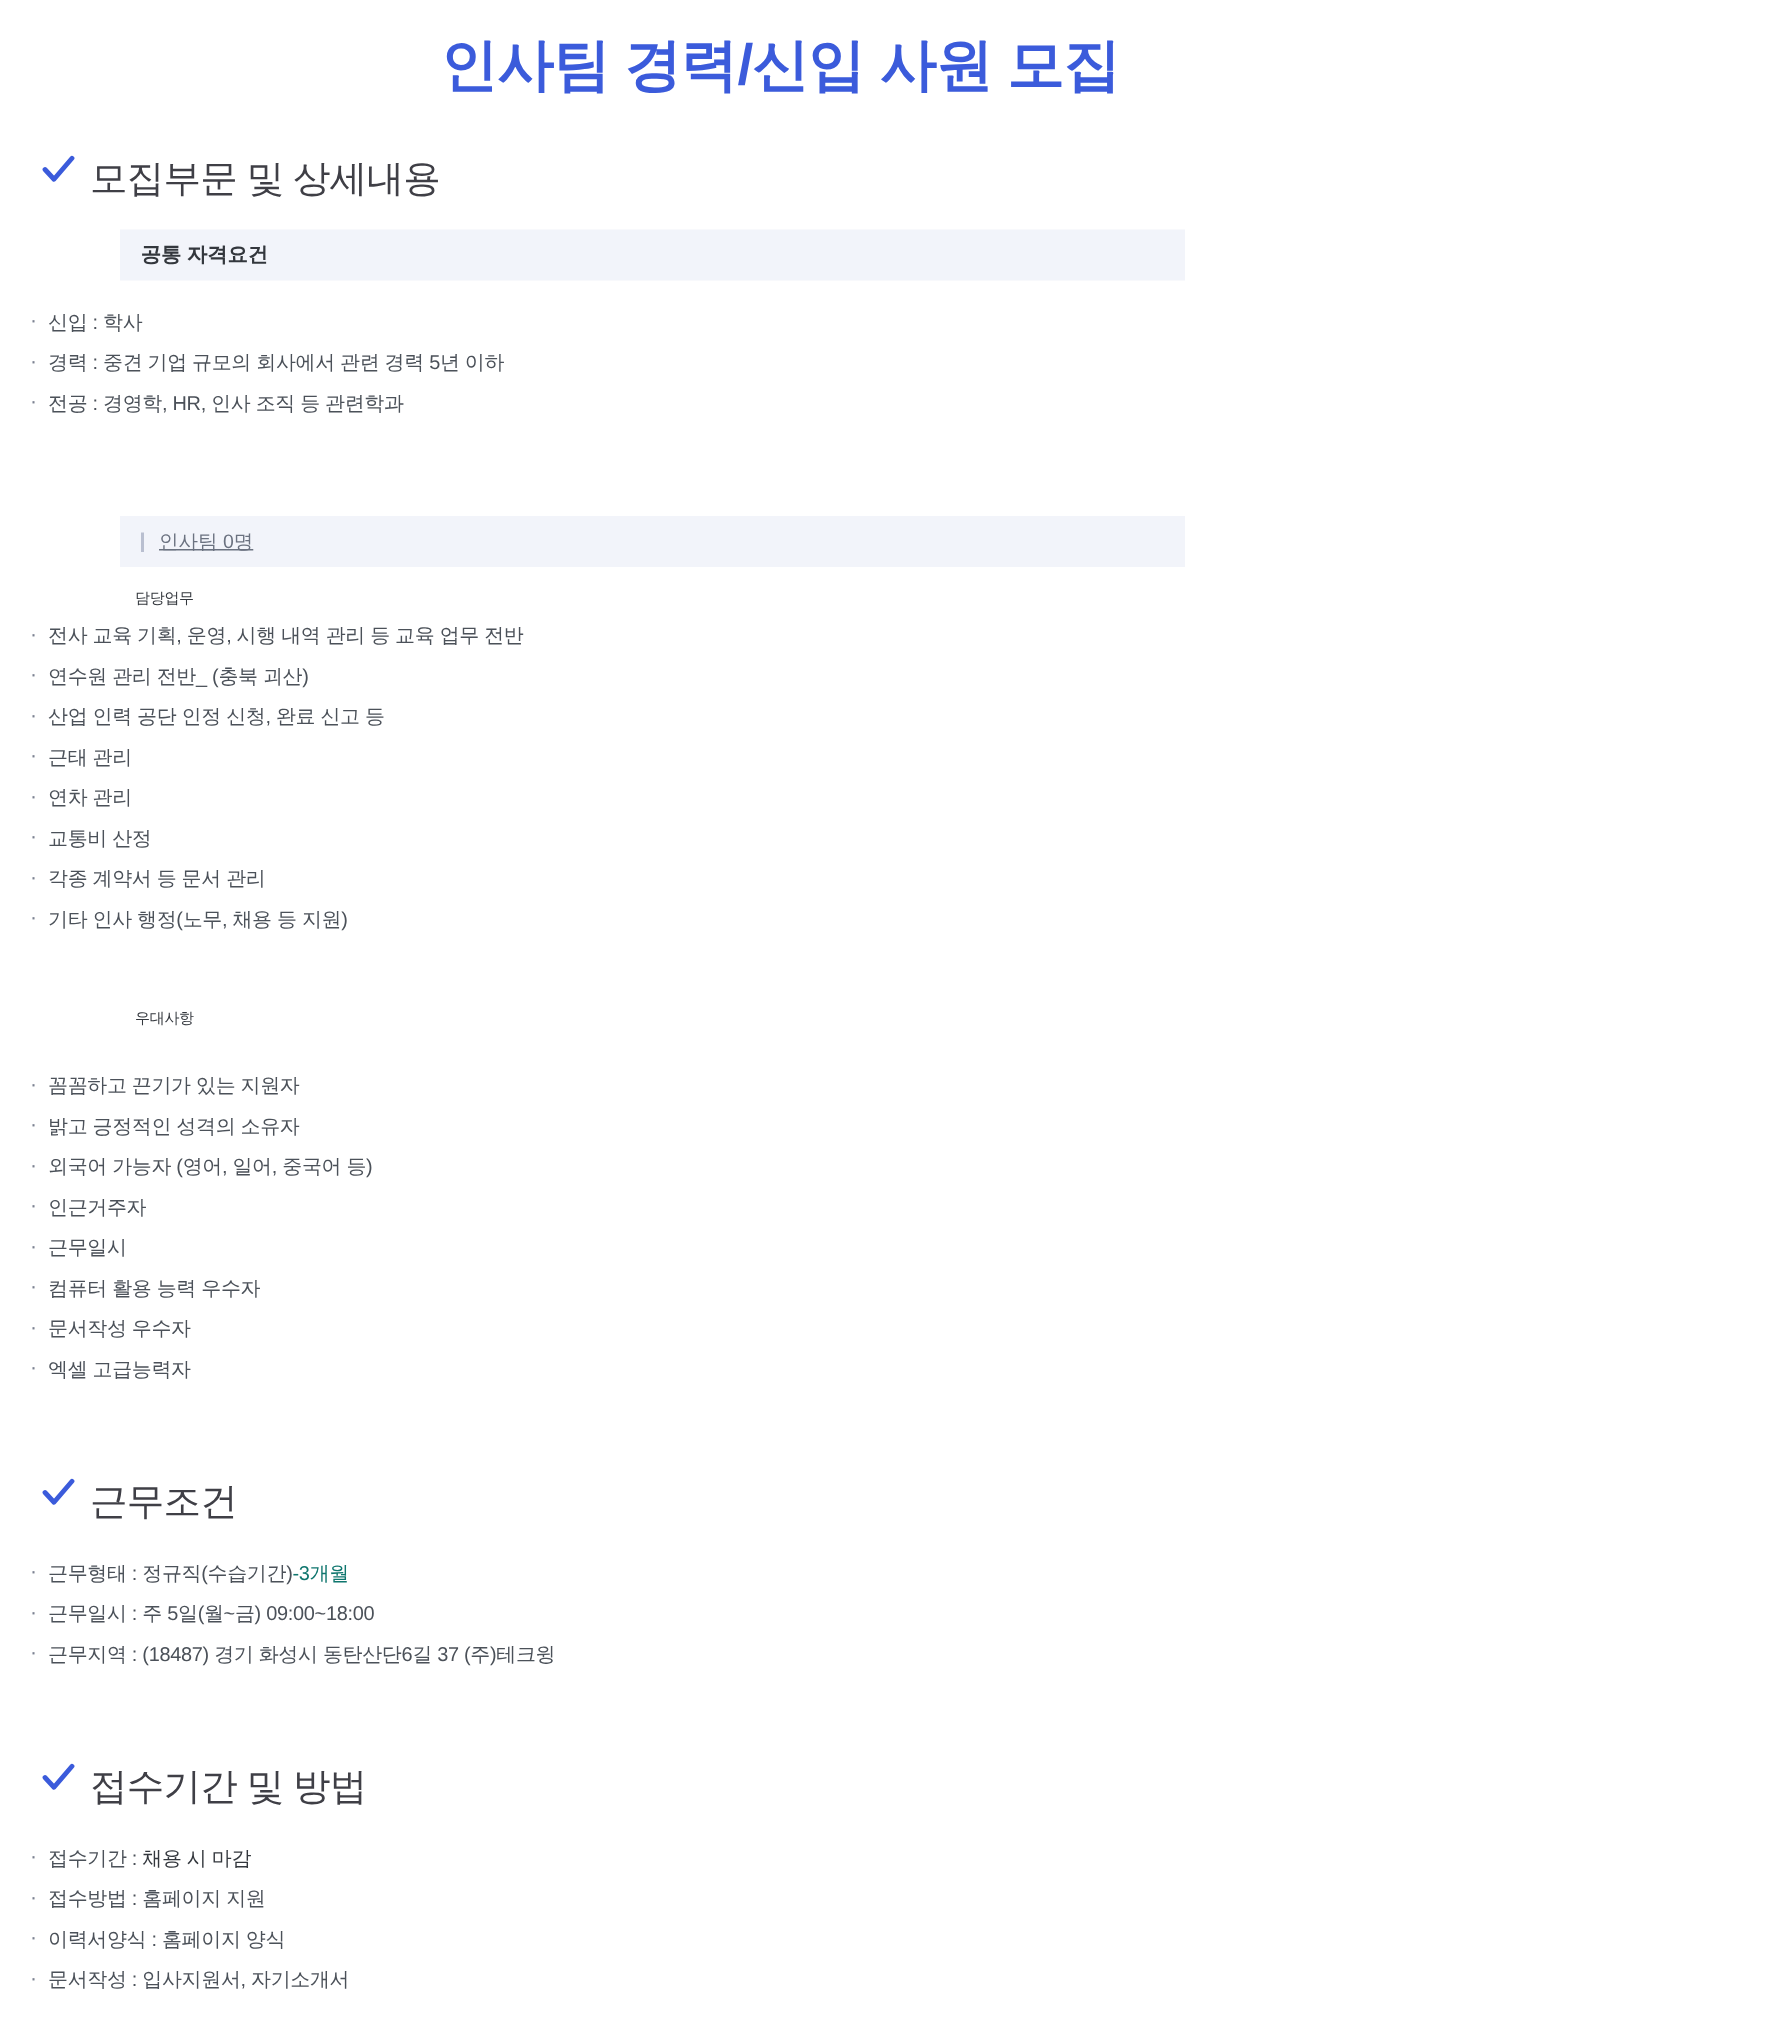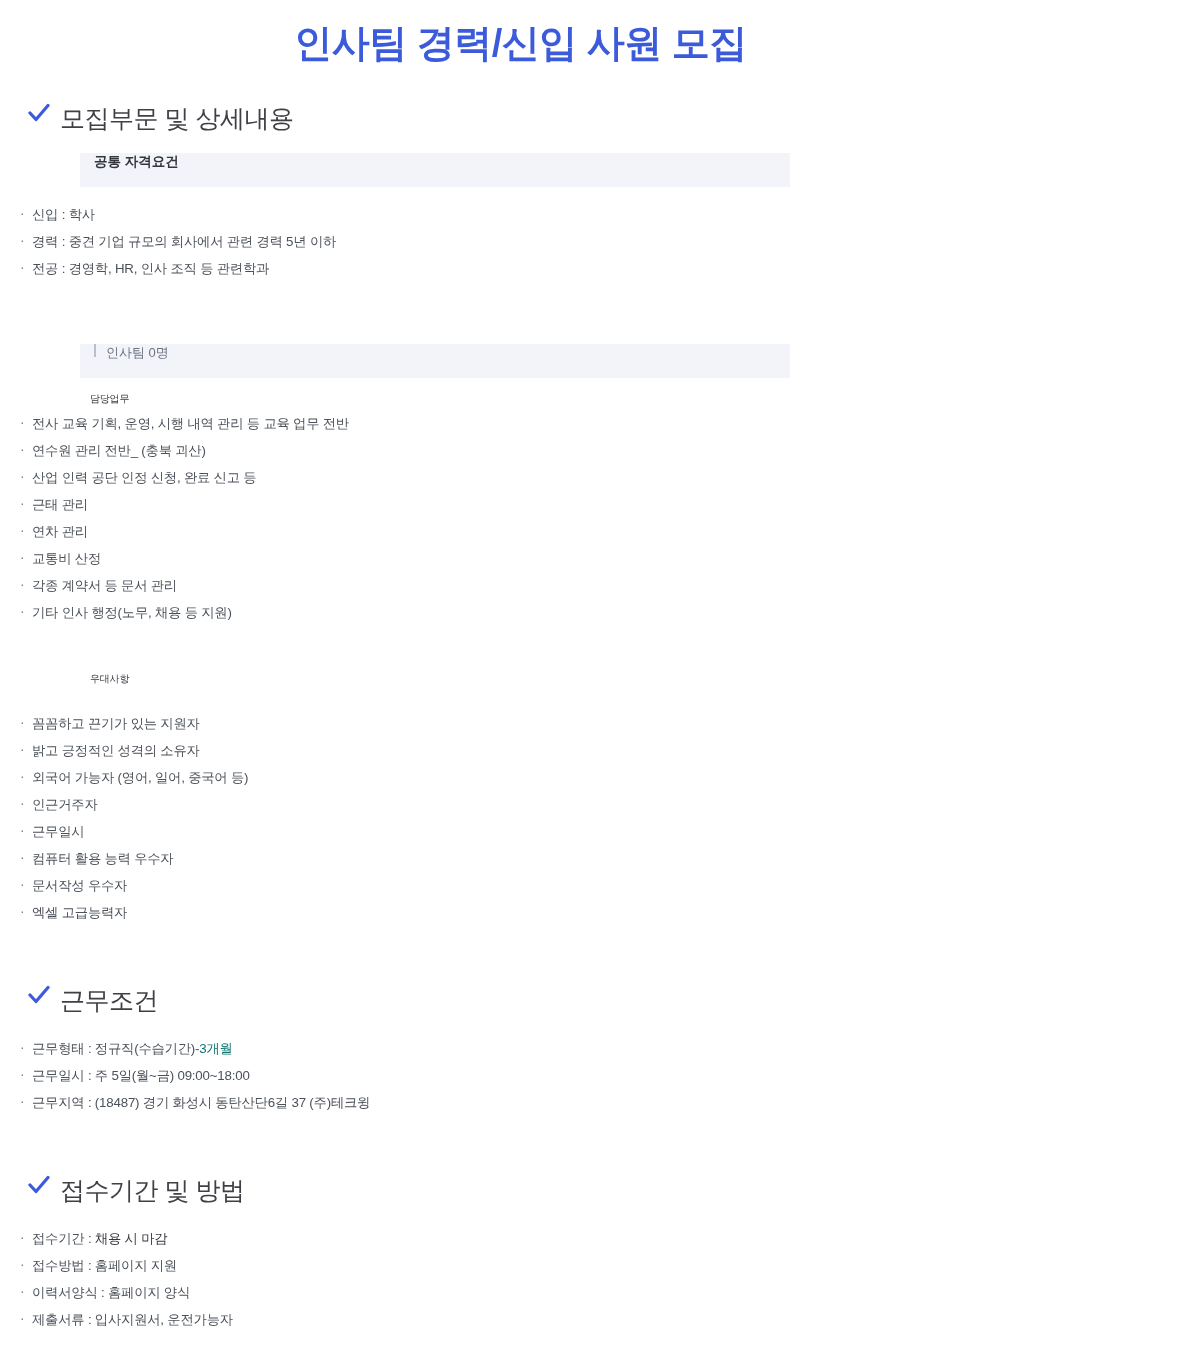--- a/index.html
+++ b/index.html
@@ -48,33 +48,35 @@
     font-size: 25px;
     color: #3f3f46;
     font-weight: 400;
     letter-spacing: -0.5px;
   }
   
   .band {
     background: #f2f4fa;
     height: 34px;
     display: flex;
+    align-items: center;
     margin: 0 0 14px 60px;
     width: 710px;
     padding-left: 14px;
   }
   .band.strong {
     font-weight: bold;
     font-size: 13.5px;
     color: #33373d;
   }
   .band.light {
     color: #6b7280;
     font-size: 13px;
     padding-left: 0;
+    text-decoration: underline;
   }
   .band.light .bar {
     display: inline-block;
     width: 2px;
     height: 13px;
     background: #b9bfd0;
     margin: 0 10px 0 14px;
   }
   
   ul.bul {
@@ -201,18 +203,18 @@
         <path d="M2 11 L8 17.5 L20 3.5" fill="none" stroke="#3b5bdb" stroke-width="3.2" stroke-linecap="round" stroke-linejoin="round"></path>
       </svg>
     </span>
     <span class="section-title">접수기간 및 방법</span>
   </div>
 
   <ul class="bul indent-58 small-li">
     <li><span>접수기간 : </span><span class="bold-inline">채용 시 마감</span></li>
     <li>접수방법 : 홈페이지 지원</li>
     <li>이력서양식 : 홈페이지 양식</li>
-    <li>제출서류 : 입사지원서, 운전가능자</li>
+    <li>문서작성 : 입사지원서, 자기소개서</li>
   </ul>
 
   <div class="gap-m"></div>
 
 </div>
 
 </body></html>

